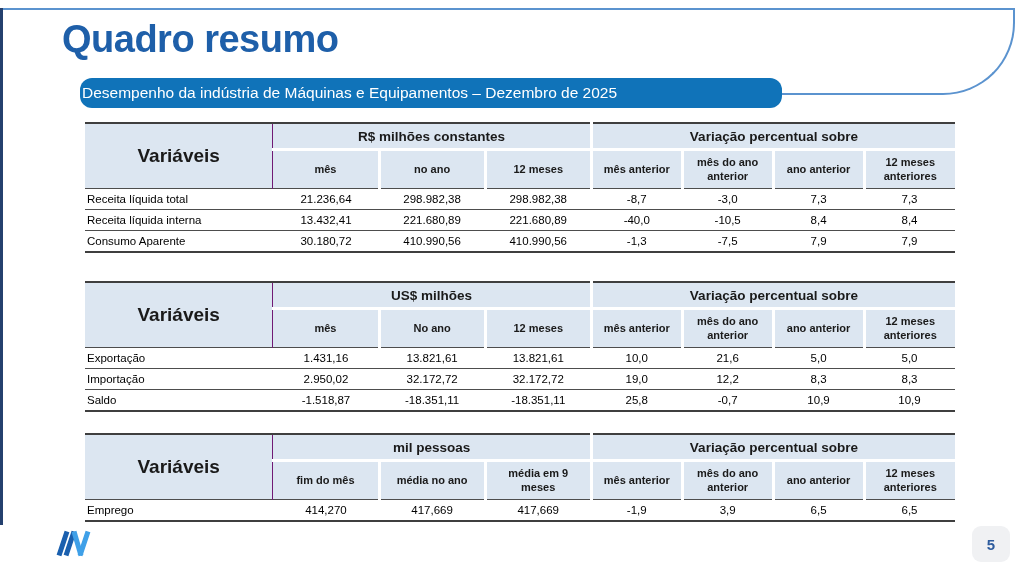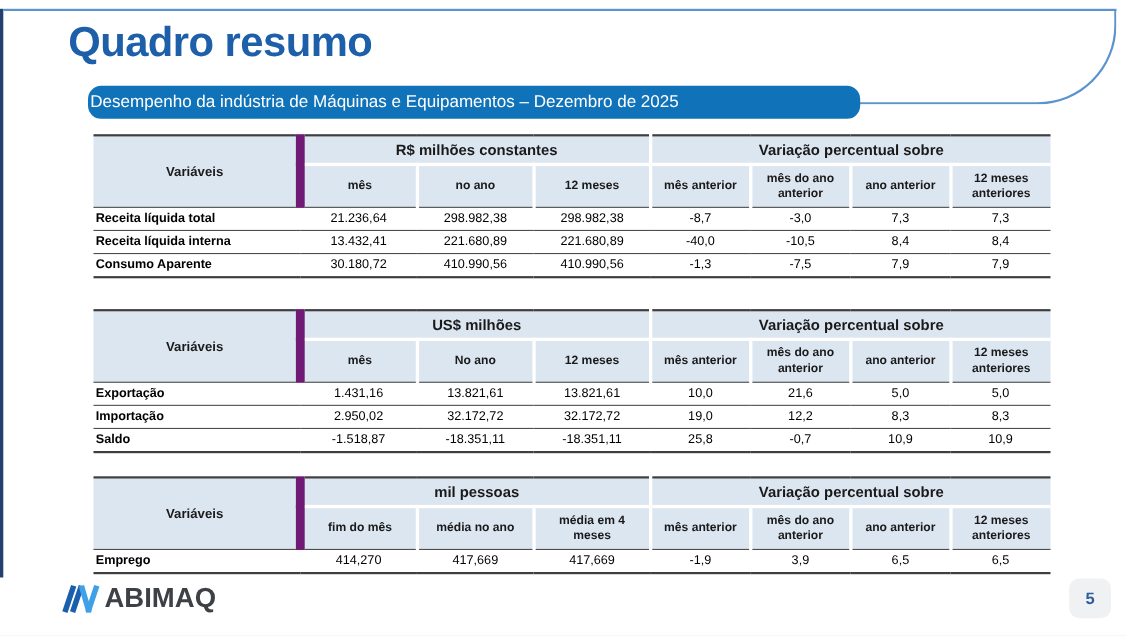--- a/index.html
+++ b/index.html
@@ -32,27 +32,27 @@
     background:var(--banner-blue);border-radius:12px;display:flex;align-items:center;
     padding-left:2px;box-sizing:border-box;z-index:2;margin-left:25px;
   }
   .subtitle-bar span{color:#ffffff;font-size:15.5px;}
   
   .tbl{position:absolute;left:85px;width:870px;}
   .t1{top:122px;} .t2{top:281px;} .t3{top:433px;}
   .tbl table{width:100%;border-collapse:collapse;table-layout:fixed;border-top:2px solid #3f3f3f;}
   col.c-var{width:21.6%;} col.c-m{width:12.2%;} col.c-p{width:10.45%;}
   .tbl th{background:var(--thead-bg);font-weight:700;color:#1a1a1a;vertical-align:middle;padding:0 4px;}
-  .var-cell{font-size:12px;border-right:8px solid #701a75;}
+  .var-cell{font-size:19px;border-right:1px solid #701a75;}
   .grp-cell{font-size:13.5px;height:24px;border-bottom:3px solid #fff;}
   .grp-cell.g1{border-right:3px solid #fff;}
   .sub-cell{font-size:11px;height:37px;border-right:3px solid #fff;line-height:1.25;padding:2px 6px;}
   .sub-cell:last-child{border-right:none;margin-left:20px;}
   .tbl td{font-size:11.5px;height:20px;border-top:1px solid #4d4d4d;text-align:center;color:#000;padding:0 3px;}
-  .tbl td.row-label{text-align:left;font-weight:700;padding-left:2px;}
+  .tbl td.row-label{text-align:left;font-weight:400;padding-left:2px;}
   .tbl tbody tr:last-child td{border-bottom:2.5px solid #3f3f3f;}
   
   .logo{position:absolute;left:56px;top:530px;display:flex;align-items:center;gap:3px;}
   .logo-text{font-size:25px;font-weight:800;color:#3d4145;letter-spacing:0;}
   .page-badge{
     position:absolute;left:972px;top:526px;width:38px;height:36px;background:#f0f1f3;
     border-radius:9px;display:flex;align-items:center;justify-content:center;
     font-size:15px;font-weight:700;color:var(--page-blue);
   }
 </style>
@@ -210,21 +210,21 @@
           </colgroup>
           <thead>
             <tr>
               <th class="var-cell" rowspan="2">Variáveis</th>
               <th class="grp-cell g1" colspan="3">mil pessoas</th>
               <th class="grp-cell" colspan="4">Variação percentual sobre</th>
             </tr>
             <tr>
               <th class="sub-cell">fim do mês</th>
               <th class="sub-cell">média no ano</th>
-              <th class="sub-cell">média em 4 meses</th>
+              <th class="sub-cell">média em 9 meses</th>
               <th class="sub-cell">mês anterior</th>
               <th class="sub-cell">mês do ano anterior</th>
               <th class="sub-cell">ano anterior</th>
               <th class="sub-cell">12 meses anteriores</th>
             </tr>
           </thead>
           <tbody>
             <tr>
               <td class="row-label">Emprego</td>
               <td class="val">414,270</td>
@@ -240,20 +240,19 @@
       </div>
     </div>
 
   <div class="logo">
     <svg width="36" height="27" viewBox="0 0 36 26">
       <line x1="3" y1="25" x2="11" y2="1" stroke="#1a5fae" stroke-width="5"></line>
       <line x1="10" y1="25" x2="18" y2="1" stroke="#1a5fae" stroke-width="5"></line>
       <line x1="18" y1="1" x2="25" y2="25" stroke="#3fa0e8" stroke-width="5"></line>
       <line x1="24" y1="25" x2="32" y2="1" stroke="#3fa0e8" stroke-width="5"></line>
     </svg>
-    <span class="logo-text">ABIMAQ</span>
   </div>
 
   <div class="page-badge">
     <span>5</span>
   </div>
 
 </div>
 
 </body></html>

